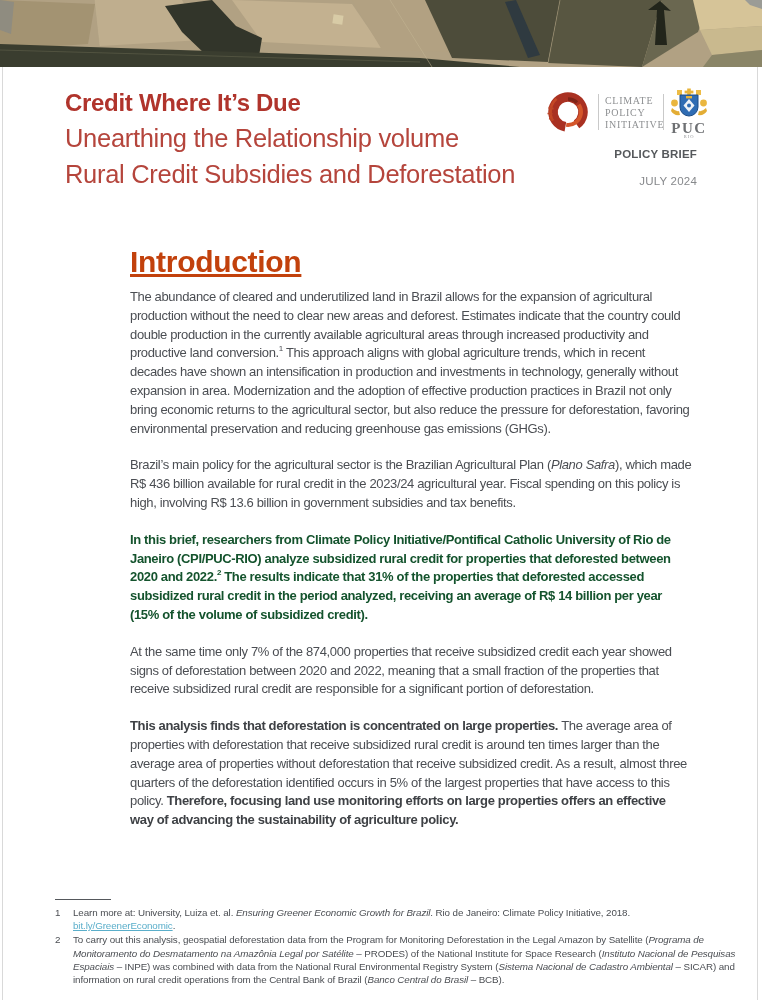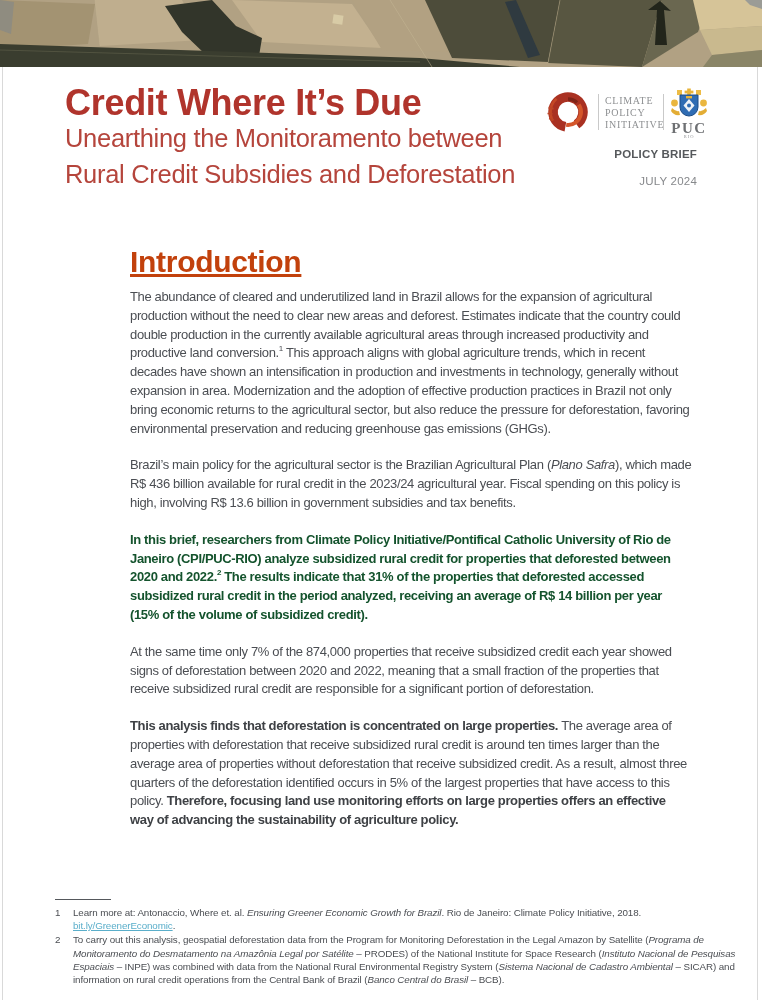--- a/index.html
+++ b/index.html
@@ -10,21 +10,21 @@
     -webkit-font-smoothing:antialiased;
   }
   .banner{position:absolute;top:0;left:0;width:762px;height:67px;display:block;}
   .page-edge{position:absolute;top:67px;bottom:0;width:1px;background:#d9d9d9;}
   .page-edge.left{left:2px;}
   .page-edge.right{left:757px;}
 
   
   .title-block{position:absolute;left:65px;top:86px;width:470px;}
   .doc-title{
-    margin:0;font-size:36px;font-weight:700;color:#b0342c;
+    margin:0;font-size:24px;font-weight:700;color:#b0342c;
     letter-spacing:-0.3px;line-height:34px;
   }
   .doc-subtitle{
     margin:1px 0 0 0;font-size:25.5px;font-weight:400;color:#b5453c;
     letter-spacing:-0.3px;line-height:35px;
   }
 
   
   .logo-row{position:absolute;left:546px;top:88px;width:165px;height:52px;}
   .cpi-mark{position:absolute;left:0;top:2px;width:44px;height:44px;}
@@ -102,21 +102,21 @@
   <path d="M560,0 L548,63" stroke="#c6b795" stroke-width="1" opacity="0.4" fill="none"></path>
   <path d="M0,50 L180,55 420,62" stroke="#6a6a52" stroke-width="1" opacity="0.5" fill="none"></path>
   <path d="M95,0 L100,46" stroke="#c6b795" stroke-width="1" opacity="0.4" fill="none"></path>
 </svg>
 
 <div class="page-edge left"></div>
 <div class="page-edge right"></div>
 
 <div class="title-block">
   <h1 class="doc-title">Credit Where It’s Due</h1>
-  <div class="doc-subtitle">Unearthing the Monitoramento between</div>
+  <div class="doc-subtitle">Unearthing the Relationship volume</div>
   <div class="doc-subtitle">Rural Credit Subsidies and Deforestation</div>
 </div>
 
 <div class="logo-row">
   <svg class="cpi-mark" viewBox="0 0 44 44" aria-hidden="true">
     <circle cx="22" cy="22" r="15" fill="none" stroke="#a93122" stroke-width="9.5" stroke-dasharray="82 12.2" transform="rotate(100 22 22)"></circle>
     <circle cx="22" cy="22" r="13" fill="none" stroke="#d4562a" stroke-width="4" stroke-dasharray="30 64" transform="rotate(-35 22 22)"></circle>
     <circle cx="22" cy="22" r="17.5" fill="none" stroke="#c64a26" stroke-width="2.6" stroke-dasharray="24 86" transform="rotate(150 22 22)" opacity="0.9"></circle>
     <path d="M2.5,17.5 l5,1.2" stroke="#bc4526" stroke-width="2" fill="none"></path>
     <path d="M1.5,23.5 l5,0.4" stroke="#bc4526" stroke-width="1.6" fill="none"></path>
@@ -166,20 +166,20 @@
 
   <p><span>At the same time only 7% of the 874,000 properties that receive subsidized credit each year showed signs of deforestation between 2020 and 2022, meaning that a small fraction of the properties that receive subsidized rural credit are responsible for a significant portion of deforestation.</span></p>
 
   <p><b>This analysis finds that deforestation is concentrated on large properties.</b><span> The average area of properties with deforestation that receive subsidized rural credit is around ten times larger than the average area of properties without deforestation that receive subsidized credit. As a result, almost three quarters of the deforestation identified occurs in 5% of the largest properties that have access to this policy. </span><b>Therefore, focusing land use monitoring efforts on large properties offers an effective way of advancing the sustainability of agriculture policy.</b></p>
 </div>
 
 <div class="footnotes">
   <div class="footnote-rule"></div>
 
   <div class="footnote">
-    <span class="fn-num">1</span><span>Learn more at: Antonaccio, Where et. al. </span><i>Ensuring Greener Economic Growth for Brazil</i><span>. Rio de Janeiro: Climate Policy Initiative, 2018.</span><br>
+    <span class="fn-num">1</span><span>Learn more at: University, Luiza et. al. </span><i>Ensuring Greener Economic Growth for Brazil</i><span>. Rio de Janeiro: Climate Policy Initiative, 2018.</span><br>
     <a>bit.ly/GreenerEconomic</a><span>.</span>
   </div>
 
   <div class="footnote">
     <span class="fn-num">2</span><span>To carry out this analysis, geospatial deforestation data from the Program for Monitoring Deforestation in the Legal Amazon by Satellite (</span><i>Programa de Monitoramento do Desmatamento na Amazônia Legal por Satélite</i><span> – PRODES) of the National Institute for Space Research (</span><i>Instituto Nacional de Pesquisas Espaciais</i><span> – INPE) was combined with data from the National Rural Environmental Registry System (</span><i>Sistema Nacional de Cadastro Ambiental</i><span> – SICAR) and information on rural credit operations from the Central Bank of Brazil (</span><i>Banco Central do Brasil</i><span> – BCB).</span>
   </div>
 </div>
 
 </body></html>

